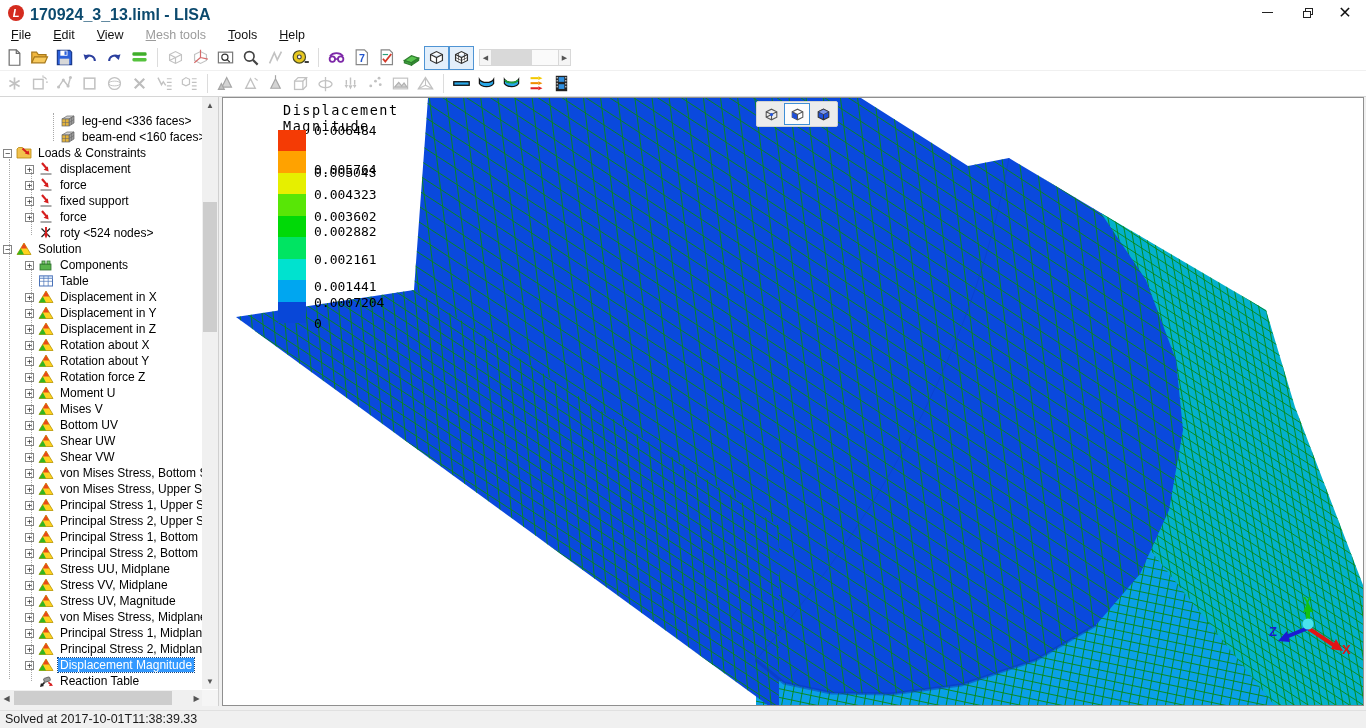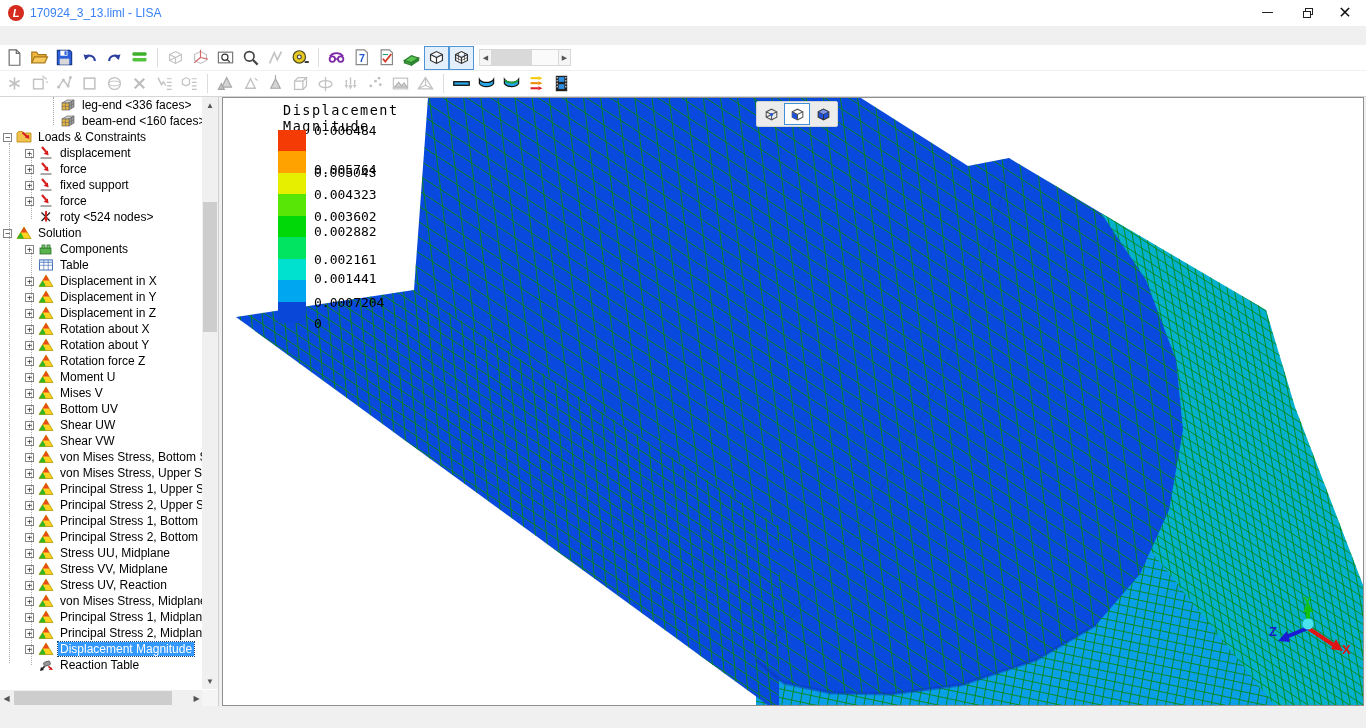--- a/index.html
+++ b/index.html
@@ -5,21 +5,21 @@
   * { box-sizing: border-box; margin: 0; padding: 0; }
   html,body { width:1366px; height:728px; overflow:hidden; }
   body { font-family:"Liberation Sans", sans-serif; background:#f0f0f0; }
   #win { position:relative; width:1366px; height:728px; background:#f0f0f0; }
 
   
   #titlebar { position:absolute; left:0; top:0; width:1366px; height:26px; background:#ffffff; }
   #logo { position:absolute; left:8px; top:5px; width:16px; height:16px; border-radius:50%;
           background:#d42b1e; color:#fff; font-weight:bold; font-style:italic; font-size:11px;
           text-align:center; line-height:16px; }
-  #title-text { position:absolute; left:30px; top:6px; font-size:12px; color:#3b82f6; }
+  #title-text { position:absolute; left:30px; top:6px; font-size:16px; color:#0c4a6e;font-weight:bold; }
   .winbtn { position:absolute; top:0; width:34px; height:25px; display:flex; align-items:center; justify-content:center; }
   #btn-min { right:82px; } #btn-restore { right:41px; } #btn-close { right:4px; }
   #btn-min .bar { width:11px; height:1.5px; background:#222; }
   .rest { position:relative; width:10px; height:10px; }
   .rest .b1 { position:absolute; left:2px; top:0; width:8px; height:7px; border:1.2px solid #222; background:#fff;}
   .rest .b2 { position:absolute; left:0; top:3px; width:8px; height:7px; border:1.2px solid #222; background:#fff;}
   #btn-close span { font-size:16px; color:#111; line-height:16px; }
 
   
   #menubar { position:absolute; left:0; top:26px; width:1366px; height:19px; background:#fff; display:flex; align-items:center; }
@@ -34,21 +34,21 @@
   .tbtn.active { border:1px solid #4f94d4; background:#e3effb; }
   .tsep { width:1px; height:19px; background:#dcdcdc; margin:0 5px; }
   .tscroll { display:flex; align-items:center; margin-left:5px; height:17px; }
   .tscroll .arr { width:13px; height:17px; background:#f5f5f5; border:1px solid #d8d8d8; font-size:7px; color:#555;
                   display:flex; align-items:center; justify-content:center; }
   .tscroll .track { width:66px; height:17px; background:#fafafa; border-top:1px solid #d8d8d8; border-bottom:1px solid #d8d8d8; position:relative; }
   .tscroll .thumb { position:absolute; left:0; top:0; width:40px; height:15px; background:#d9d9d9; }
 
   
   #treepanel { position:absolute; left:0; top:97px; width:219px; height:609px; background:#fff; border-right:1px solid #d0d0d0; }
-  #treerows { position:absolute; left:0; top:0; width:203px; height:576px; overflow:hidden; }
+  #treerows { position:absolute; left:0; top:16px; width:203px; height:576px; overflow:hidden; }
   .trow { height:16px; display:flex; align-items:center; white-space:nowrap; position:relative; }
   .texp { width:9px; height:9px; border:1px solid #848484; background:#fff; font-size:8.5px; line-height:7px;
           text-align:center; color:#333; margin-right:4px; flex:none; font-family:"DejaVu Sans Mono", monospace;}
   .tspacer { width:13px; flex:none; }
   .ticon { width:16px; height:16px; margin-right:4px; flex:none; }
   .tlabel { font-size:12px; color:#000; padding:0 2px; }
   .trow.sel .tlabel { background:#3399ff; color:#fff; outline:1px dotted #16457e; }
   .guide { position:absolute; width:1px; border-left:1px dotted #a8a8a8; }
 
   
@@ -92,20 +92,28 @@
       <div class="rest">
           <div class="b1"></div>
           <div class="b2"></div>
         </div>
     </div>
     <div class="winbtn" id="btn-close">
         <span>✕</span>
       </div>
   </div>
 
+  <div id="menubar">
+      <div class="menu-item"><u>F</u>ile</div>
+      <div class="menu-item"><u>E</u>dit</div>
+      <div class="menu-item"><u>V</u>iew</div>
+      <div class="menu-item disabled"><u>M</u>esh tools</div>
+      <div class="menu-item"><u>T</u>ools</div>
+      <div class="menu-item"><u>H</u>elp</div>
+    </div>
   <div class="toolbar" id="toolbar1">
       <div class="tbtn">
         <svg viewBox="0 0 16 16" width="19" height="19">
           <path d="M3.5 1.5h6l3 3v10h-9z" fill="#fff" stroke="#6b6b6b"></path>
           <path d="M9.5 1.5v3h3" fill="none" stroke="#6b6b6b"></path>
         </svg>
       </div>
       <div class="tbtn">
         <svg viewBox="0 0 16 16" width="19" height="19">
           <path d="M1.5 12.5v-9h4l1.5 2h6.5v2" fill="#f0b63e" stroke="#a8791a"></path>
@@ -682,21 +690,21 @@
           <div class="tlabel">Stress VV, Midplane</div>
         </div>
         <div class="trow">
           <div style="width: 25px; flex: 0 0 auto;"></div>
           <div class="texp">+</div>
           <div class="ticon"><svg viewBox="0 0 16 16" width="16" height="16">
               <polygon points="8,2 15,13.5 1,13.5" fill="#ffd21e" stroke="#b89400" stroke-width=".8"></polygon>
               <polygon points="8,2 11.2,7.5 4.8,7.5" fill="#e8491a"></polygon>
               <polygon points="1,13.5 4.8,7.5 8,13.5" fill="#35b51f"></polygon>
             </svg></div>
-          <div class="tlabel">Stress UV, Reaction</div>
+          <div class="tlabel">Stress UV, Magnitude</div>
         </div>
         <div class="trow">
           <div style="width: 25px; flex: 0 0 auto;"></div>
           <div class="texp">+</div>
           <div class="ticon"><svg viewBox="0 0 16 16" width="16" height="16">
               <polygon points="8,2 15,13.5 1,13.5" fill="#ffd21e" stroke="#b89400" stroke-width=".8"></polygon>
               <polygon points="8,2 11.2,7.5 4.8,7.5" fill="#e8491a"></polygon>
               <polygon points="1,13.5 4.8,7.5 8,13.5" fill="#35b51f"></polygon>
             </svg></div>
           <div class="tlabel">von Mises Stress, Midplane</div>
@@ -1275,21 +1283,21 @@
         <div class="lg-band" style="top: 160.64px; height: 21.44px; background: rgb(0, 226, 207);"></div>
         <div class="lg-band" style="top: 182.08px; height: 21.44px; background: rgb(0, 166, 240);"></div>
         <div class="lg-band" style="top: 203.52px; height: 21.44px; background: rgb(8, 71, 216);"></div>
         <div class="lg-label" style="top: 25px;">0.006484</div>
         <div class="lg-label" style="top: 64px;">0.005764</div>
         <div class="lg-label" style="top: 67.88px; font-family: Liberation Mono, monospace;">0.005043</div>
         <div class="lg-label" style="top: 89.32px;">0.004323</div>
         <div class="lg-label" style="top: 110.76px;">0.003602</div>
         <div class="lg-label" style="top: 126px;">0.002882</div>
         <div class="lg-label" style="top: 153.64px;">0.002161</div>
-        <div class="lg-label" style="top: 173px;">0.001441</div>
+        <div class="lg-label" style="top: 181px;">0.001441</div>
         <div class="lg-label" style="top: 196.52px;">0.0007204</div>
         <div class="lg-label" style="top: 217.96px;">0</div>
       </div>
     <div id="viewbtns">
         <div class="vbtn">
           <svg viewBox="0 0 16 16" width="17" height="17">
             <path d="M3 5.5 8 3l5 2.5v5L8 13l-5-2.5zM3 5.5 8 8l5-2.5M8 8v5M3 10.5 8 8" fill="none" stroke="#555"></path>
             <circle cx="8" cy="8" r="1.5" fill="#2255dd"></circle>
           </svg>
         </div>
@@ -1303,13 +1311,16 @@
         <div class="vbtn">
           <svg viewBox="0 0 16 16" width="17" height="17">
             <polygon points="3,5.5 8,3 13,5.5 13,10.5 8,13 3,10.5" fill="#1e4fd9" stroke="#333"></polygon>
             <polygon points="3,5.5 8,3 13,5.5 8,8" fill="#7b97ea" stroke="#333" stroke-width=".6"></polygon>
             <path d="M8 8v5" stroke="#333"></path>
           </svg>
         </div>
       </div>
   </div>
 
+  <div id="statusbar">
+    <span>Solved at 2017-10-01T11:38:39.33</span>
+  </div>
 </div>
 
 </body></html>

